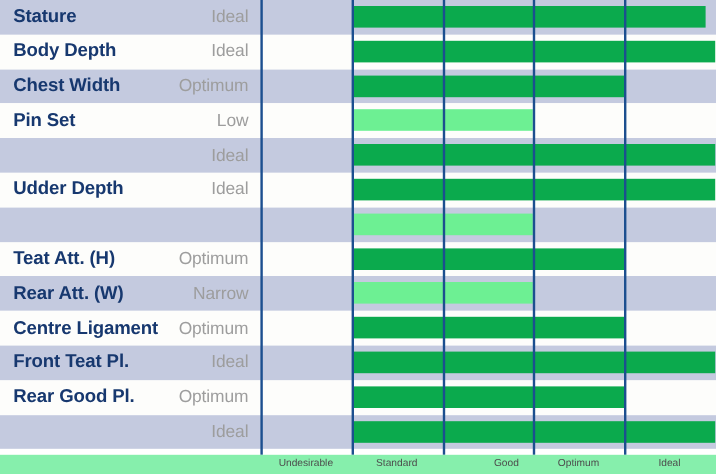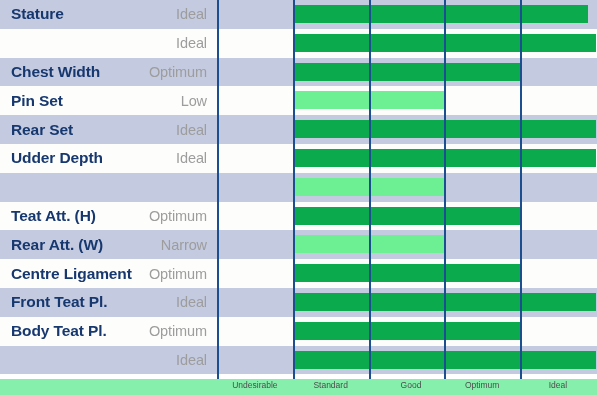--- a/index.html
+++ b/index.html
@@ -134,20 +134,21 @@
         <div class="row-label-zone">
           <span class="trait-name">Stature</span>
           <span class="trait-value">Ideal</span>
         </div>
         <div class="plot-zone">
           <div class="bar" style="left: 77.75px; width: 293.425px; background: rgb(11, 170, 77);"></div>
         </div>
       </div>
       <div class="trait-row plain">
         <div class="row-label-zone">
+          <span class="trait-name">Body Depth</span>
           <span class="trait-value">Ideal</span>
         </div>
         <div class="plot-zone">
           <div class="bar" style="left: 77.75px; width: 301px; background: rgb(11, 170, 77);"></div>
         </div>
       </div>
       <div class="trait-row alt">
         <div class="row-label-zone">
           <span class="trait-name">Chest Width</span>
           <span class="trait-value">Optimum</span>
@@ -160,21 +161,20 @@
         <div class="row-label-zone">
           <span class="trait-name">Pin Set</span>
           <span class="trait-value">Low</span>
         </div>
         <div class="plot-zone">
           <div class="bar" style="left: 77.75px; width: 149.5px; background: rgb(109, 240, 147);"></div>
         </div>
       </div>
       <div class="trait-row alt">
         <div class="row-label-zone">
-          <span class="trait-name">Rear Set</span>
           <span class="trait-value">Ideal</span>
         </div>
         <div class="plot-zone">
           <div class="bar" style="left: 77.75px; width: 301px; background: rgb(11, 170, 77);"></div>
         </div>
       </div>
       <div class="trait-row plain">
         <div class="row-label-zone">
           <span class="trait-name">Udder Depth</span>
           <span class="trait-value">Ideal</span>
@@ -219,21 +219,21 @@
         <div class="row-label-zone">
           <span class="trait-name">Front Teat Pl.</span>
           <span class="trait-value">Ideal</span>
         </div>
         <div class="plot-zone">
           <div class="bar" style="left: 77.75px; width: 301px; background: rgb(11, 170, 77);"></div>
         </div>
       </div>
       <div class="trait-row plain">
         <div class="row-label-zone">
-          <span class="trait-name">Body Teat Pl.</span>
+          <span class="trait-name">Rear Good Pl.</span>
           <span class="trait-value">Optimum</span>
         </div>
         <div class="plot-zone">
           <div class="bar" style="left: 77.75px; width: 225.25px; background: rgb(11, 170, 77);"></div>
         </div>
       </div>
       <div class="trait-row alt">
         <div class="row-label-zone">
           <span class="trait-value">Ideal</span>
         </div>
@@ -247,18 +247,18 @@
       <div class="gridline edge" style="left: 217px;"></div>
       <div class="gridline" style="left: 292.75px;"></div>
       <div class="gridline" style="left: 368.5px;"></div>
       <div class="gridline" style="left: 444.25px;"></div>
       <div class="gridline" style="left: 520px;"></div>
     </div>
 
   <div class="axis-zone">
       <div class="axis-tick-label" style="left: 254.875px;">Undesirable</div>
       <div class="axis-tick-label" style="left: 330.625px;">Standard</div>
-      <div class="axis-tick-label" style="left: 411px;">Good</div>
+      <div class="axis-tick-label" style="left: 422px;">Good</div>
       <div class="axis-tick-label" style="left: 482.125px;">Optimum</div>
       <div class="axis-tick-label" style="left: 557.875px;">Ideal</div>
     </div>
 
 </div>
 
 </body></html>

